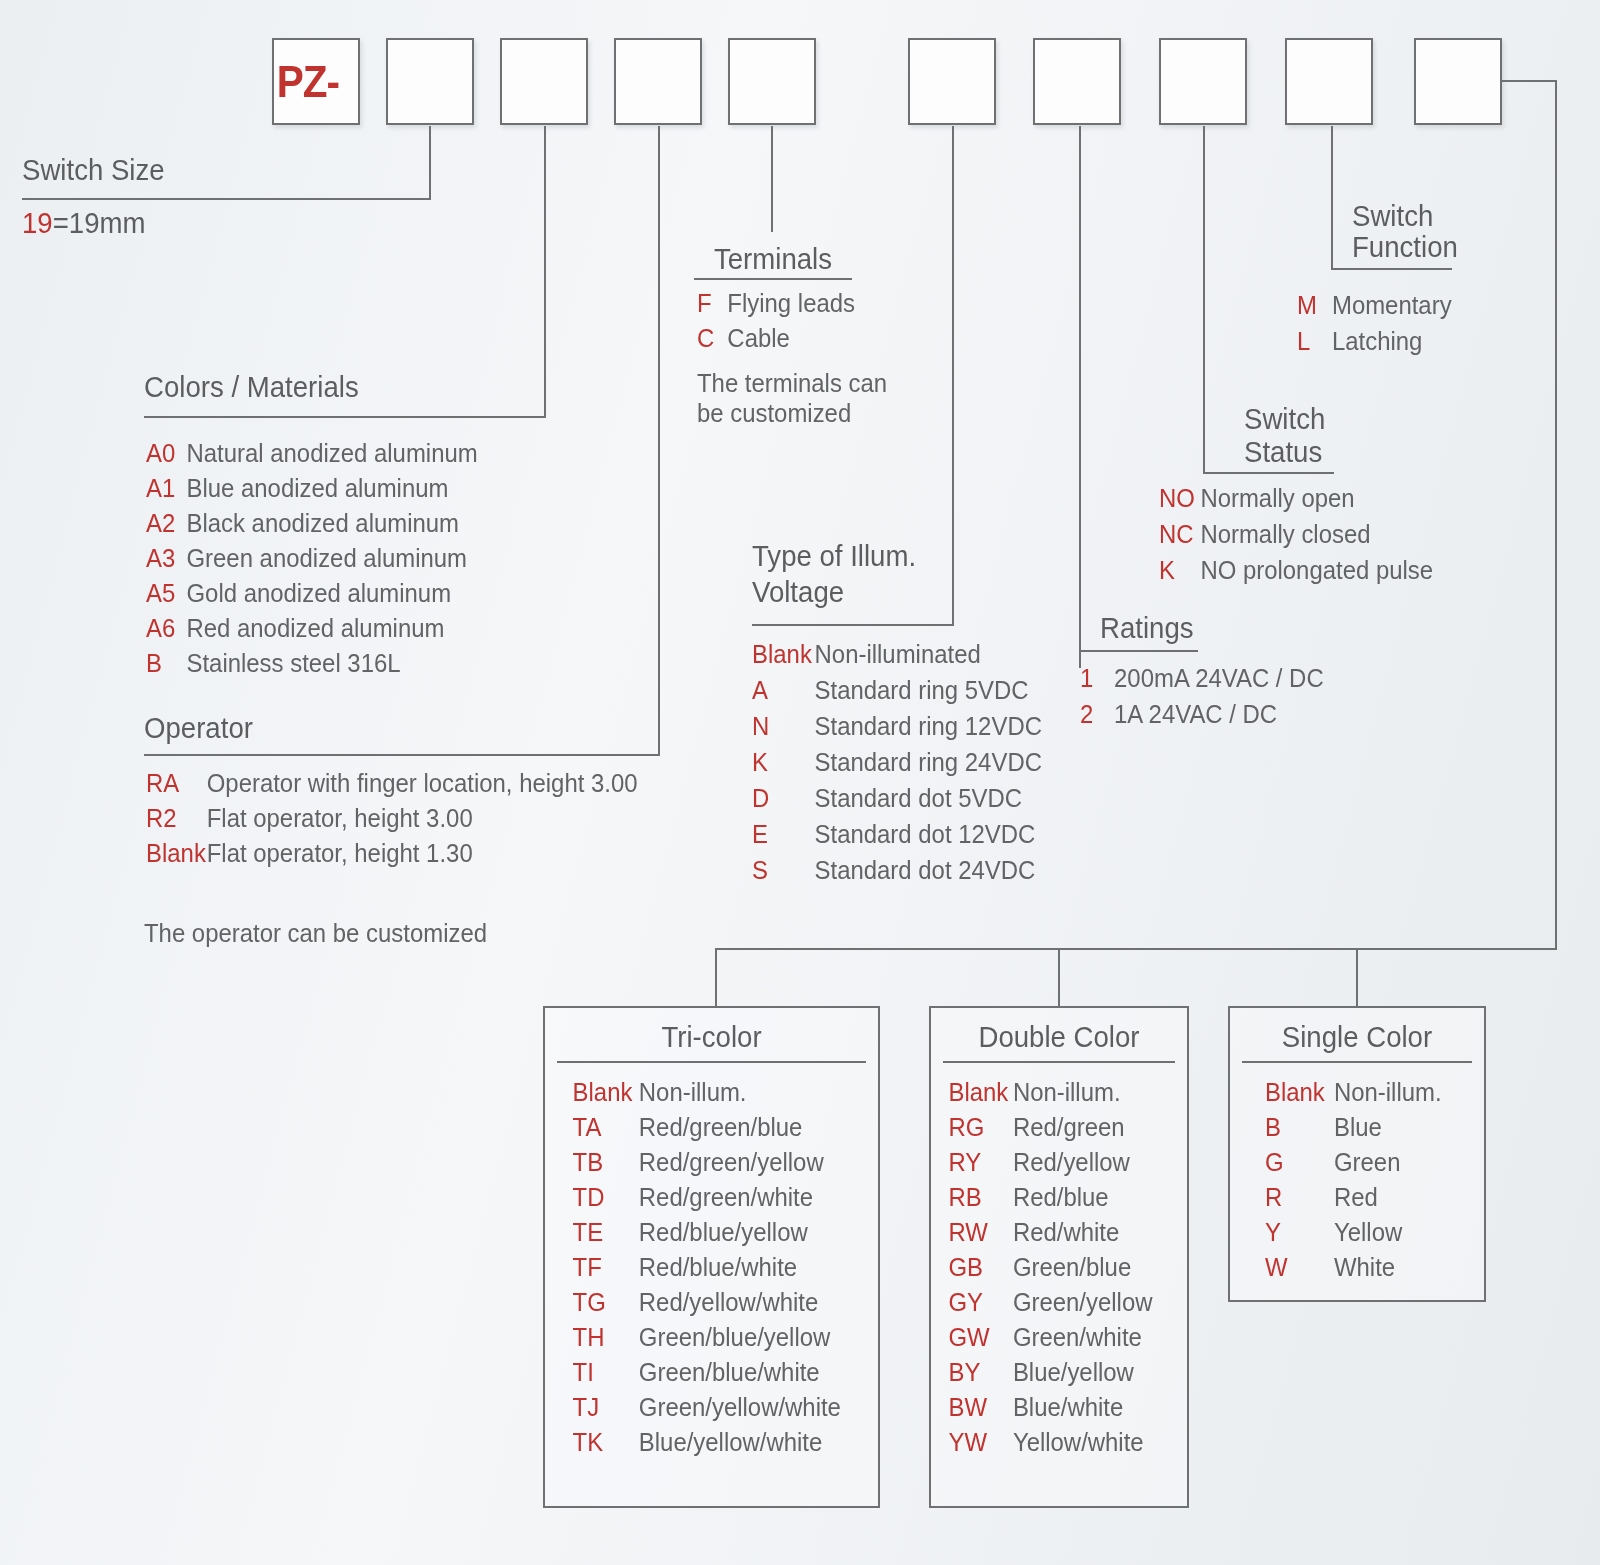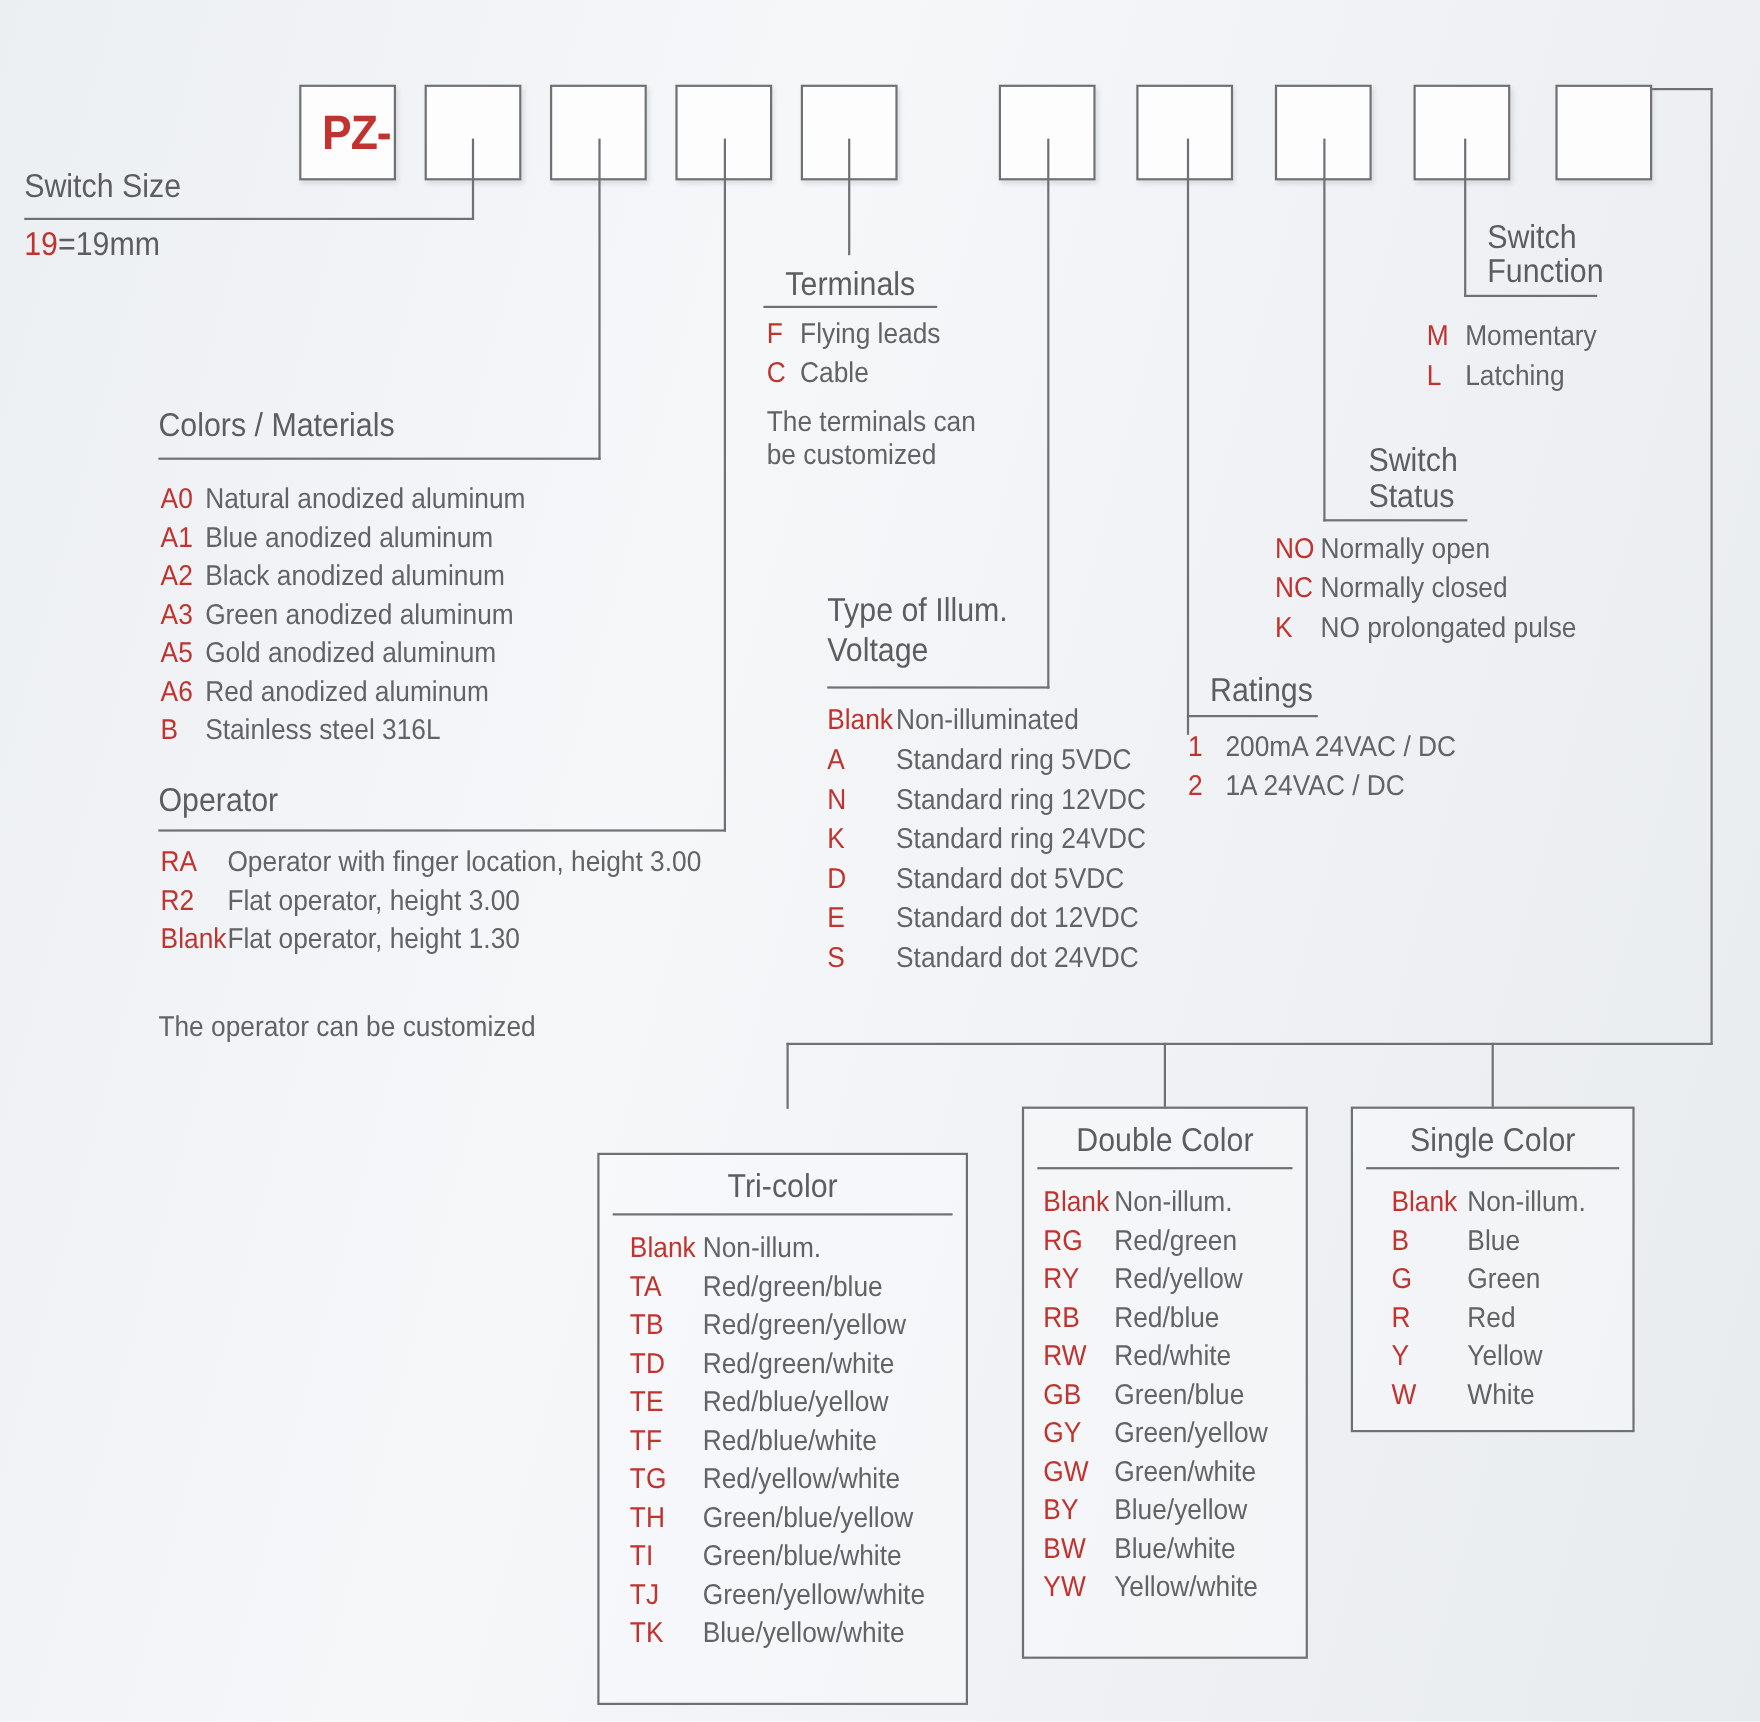--- a/index.html
+++ b/index.html
@@ -6,21 +6,21 @@
   .canvas {
     position:relative; width:1600px; height:1565px; overflow:hidden;
     background:linear-gradient(105deg,#eceff2 0%,#f5f7f9 38%,#e8ebee 100%);
     font-family:"Liberation Sans", sans-serif;
     color:#616365;
   }
   .box {
     position:absolute; top:38px; width:88px; height:87px; box-sizing:border-box;
     background:#fdfdfe; border:2px solid #6e7072;
     box-shadow:2px 3px 4px rgba(110,115,120,0.18);
-    display:flex; align-items:center; justify-content:flex-end;margin-top:39px;
+    display:flex; align-items:center; justify-content:flex-start;
   }
   .prefix { font-size:44px; font-weight:bold; color:#c0332f; letter-spacing:-1px; }
   .line { position:absolute; background:#6e7072; }
   .h { height:2px; } .v { width:2px; }
   .title { position:absolute; font-size:30px; color:#5b5d5f; white-space:nowrap; }
   .value { position:absolute; font-size:30px; white-space:nowrap; }
   .value .code { color:#c0332f; }
   .value .desc { color:#5b5d5f; }
   .note { position:absolute; font-size:26px; color:#616365; line-height:30px; }
   .list { position:absolute; --rh:35px; }
@@ -244,21 +244,21 @@
         <span class="code">M</span>
         <span class="desc">Momentary</span>
       </div>
 
       <div class="row">
         <span class="code">L</span>
         <span class="desc">Latching</span>
       </div>
     </div>
 
-  <div class="cbox" style="left:543px; top:1048px; width:337px; height:502px">
+  <div class="cbox" style="left:543px; top:1006px; width:337px; height:502px">
     <div class="cbox-title txc">Tri-color</div>
     <div class="cbox-rule"></div>
     <div class="list tx" style="--cw:72px; padding-left:30px">
 
         <div class="row">
           <span class="code">Blank</span>
           <span class="desc">Non-illum.</span>
         </div>
 
         <div class="row">

